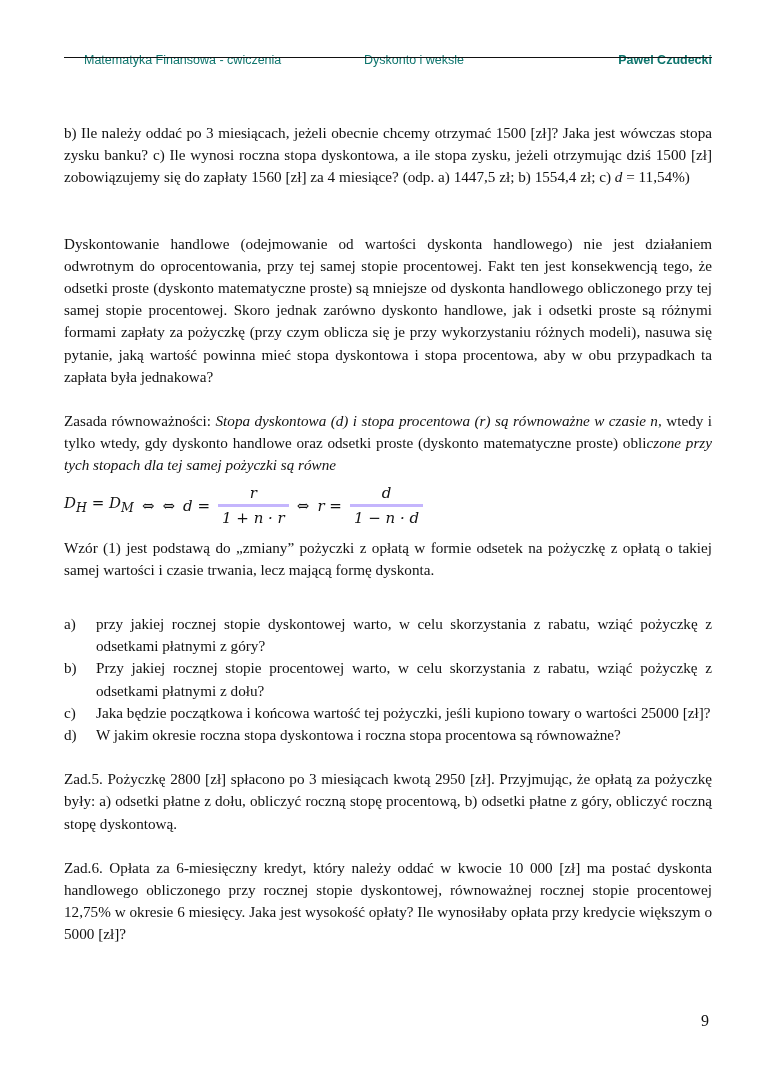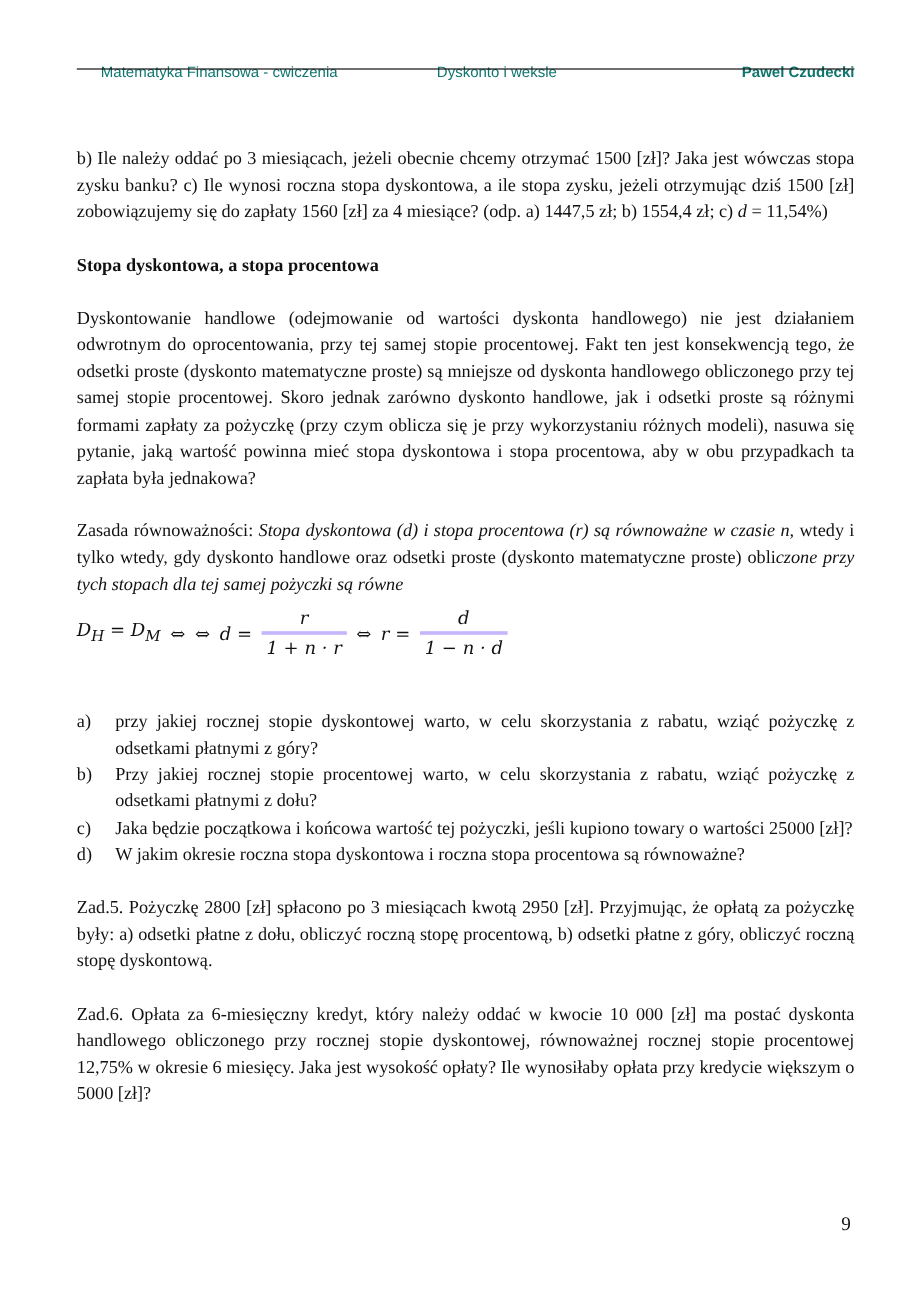--- a/index.html
+++ b/index.html
@@ -34,21 +34,20 @@
 <div class="header">
   <span class="l">Matematyka Finansowa - cwiczenia</span>
   <span class="c">Dyskonto i weksle</span>
   <span class="r">Pawel Czudecki</span>
 </div>
 <div class="header-rule"></div>
 
 <div class="doc">
   <p><span>b) Ile należy oddać po 3 miesiącach, jeżeli obecnie chcemy otrzymać 1500 [zł]? Jaka jest wówczas stopa zysku banku? c) Ile wynosi roczna stopa dyskontowa, a ile stopa zysku, jeżeli otrzymując dziś 1500 [zł] zobowiązujemy się do zapłaty 1560 [zł] za 4 miesiące? (odp. a) 1447,5 zł; b) 1554,4 zł; c) </span><span class="i">d</span><span> = 11,54%)</span></p>
   <div class="gap"></div>
-  <p class="h">Stopa dyskontowa, a stopa procentowa</p>
   <div class="gap"></div>
   <p>Dyskontowanie handlowe (odejmowanie od wartości dyskonta handlowego) nie jest działaniem odwrotnym do oprocentowania, przy tej samej stopie procentowej. Fakt ten jest konsekwencją tego, że odsetki proste (dyskonto matematyczne proste) są mniejsze od dyskonta handlowego obliczonego przy tej samej stopie procentowej. Skoro jednak zarówno dyskonto handlowe, jak i odsetki proste są różnymi formami zapłaty za pożyczkę (przy czym oblicza się je przy wykorzystaniu różnych modeli), nasuwa się pytanie, jaką wartość powinna mieć stopa dyskontowa i stopa procentowa, aby w obu przypadkach ta zapłata była jednakowa?</p>
   <div class="gap"></div>
   <p><span class="b">Zasada równoważności:</span> <span class="i">Stopa dyskontowa (d) i stopa procentowa (r) są równoważne w czasie n,</span><span> wtedy i tylko wtedy, gdy dyskonto handlowe oraz odsetki proste (dyskonto matematyczne proste) obli</span><span class="i">czone przy tych stopach dla tej samej pożyczki są równe</span></p>
 
   <div class="formula">
     <span><span>D</span><sub>H</sub><span class="op"> = </span><span>D</span><sub>M</sub></span>
     <span class="op">⇔</span>
     <span class="op">⇔</span>
     <span>d =</span>
@@ -57,20 +56,21 @@
         <span class="den">1 + n · r</span>
       </span>
     <span class="op">⇔</span>
     <span>r =</span>
     <span class="frac">
         <span class="num">d</span>
         <span class="den">1 − n · d</span>
       </span>
   </div>
 
+  <p>Wzór (1) jest podstawą do „zmiany” pożyczki z opłatą w formie odsetek na pożyczkę z opłatą o takiej samej wartości i czasie trwania, lecz mającą formę dyskonta.</p>
   <div class="gap"></div>
 
   <ul class="list">
     <li><span class="lbl">a)</span><span>przy jakiej rocznej stopie dyskontowej warto, w celu skorzystania z rabatu, wziąć pożyczkę z odsetkami płatnymi z góry?</span></li>
     <li><span class="lbl">b)</span><span>Przy jakiej rocznej stopie procentowej warto, w celu skorzystania z rabatu, wziąć pożyczkę z odsetkami płatnymi z dołu?</span></li>
     <li><span class="lbl">c)</span><span>Jaka będzie początkowa i końcowa wartość tej pożyczki, jeśli kupiono towary o wartości 25000 [zł]?</span></li>
     <li><span class="lbl">d)</span><span>W jakim okresie roczna stopa dyskontowa i roczna stopa procentowa są równoważne?</span></li>
   </ul>
   <div class="gap"></div>
 

